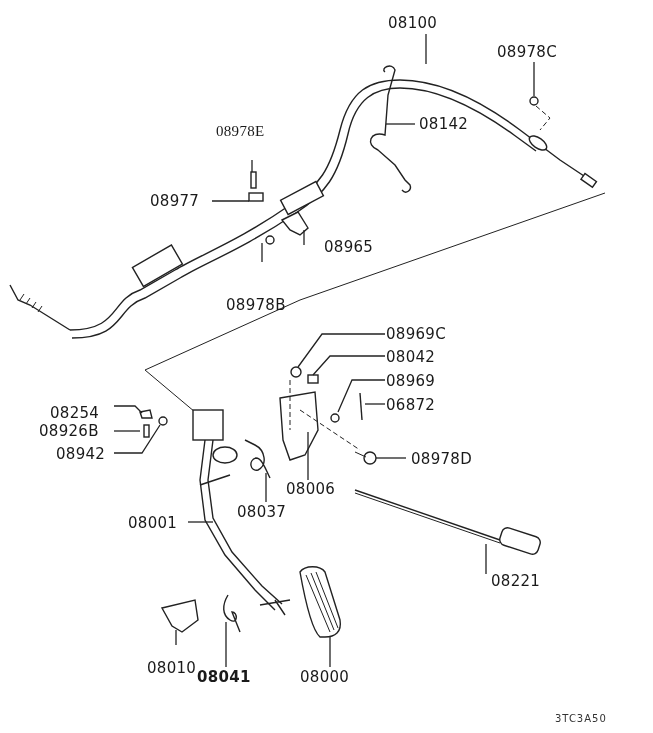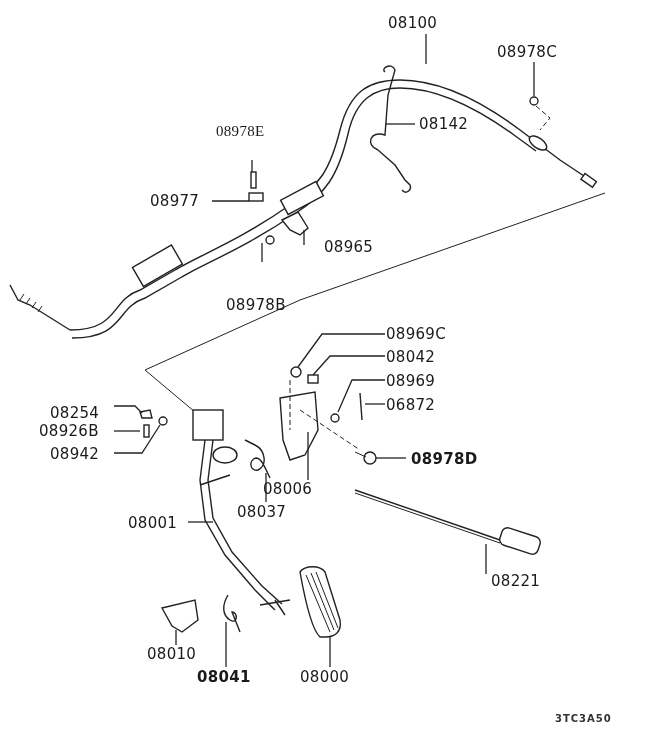--- a/index.html
+++ b/index.html
@@ -1,19 +1,19 @@
 <!DOCTYPE html>
 <html><head>
 <meta charset="utf-8">
 <style>
   html,body{margin:0;padding:0;background:#fff;}
   body{width:653px;height:733px;position:relative;overflow:hidden;font-family:"DejaVu Sans",sans-serif;}
   #diagram{position:absolute;left:0;top:0;width:653px;height:733px;}
   .lbl{position:absolute;font-size:15px;color:#1a1a1a;letter-spacing:0.3px;white-space:nowrap;font-weight:500;}
-  .code{position:absolute;font-size:10px;font-weight:bold;color:#333;letter-spacing:1px;}
+  .code{position:absolute;font-size:10px;font-weight:normal;color:#333;letter-spacing:1px;}
   svg .part{fill:none;stroke:#222;stroke-width:1.4;}
   svg .fill{fill:#fff;stroke:#222;stroke-width:1.4;}
   svg .lead{fill:none;stroke:#222;stroke-width:1.3;}
   svg .dash{fill:none;stroke:#222;stroke-width:1;stroke-dasharray:5,3;}
   svg .thin{fill:none;stroke:#222;stroke-width:1;}
 </style>
 </head>
 <body>
 
 <div id="diagram">
@@ -112,24 +112,24 @@
   <span class="lbl" style="left:216px;top:123px;font-family:Liberation Serif, serif;">08978E</span>
   <span class="lbl" style="left:150px;top:192px;">08977</span>
   <span class="lbl" style="left:277px;top:238px;margin-left:47px;">08965</span>
   <span class="lbl" style="left:226px;top:272px;margin-top:24px;">08978B</span>
   <span class="lbl" style="left:386px;top:325px;text-align:right;">08969C</span>
   <span class="lbl" style="left:386px;top:348px;">08042</span>
   <span class="lbl" style="left:386px;top:372px;">08969</span>
   <span class="lbl" style="left:386px;top:396px;">06872</span>
   <span class="lbl" style="left:50px;top:398px;margin-top:6px;">08254</span>
   <span class="lbl" style="left:39px;top:422px;">08926B</span>
-  <span class="lbl" style="left:50px;top:445px;text-align:right;">08942</span>
-  <span class="lbl" style="left:411px;top:450px;font-weight:bold;">08978D</span>
-  <span class="lbl" style="left:263px;top:480px;">08006</span>
+  <span class="lbl" style="left:56px;top:445px;text-align:right;">08942</span>
+  <span class="lbl" style="left:411px;top:450px;">08978D</span>
+  <span class="lbl" style="left:286px;top:480px;">08006</span>
   <span class="lbl" style="left:237px;top:503px;">08037</span>
   <span class="lbl" style="left:128px;top:514px;">08001</span>
   <span class="lbl" style="left:459px;top:572px;margin-left:32px;">08221</span>
-  <span class="lbl" style="left:147px;top:645px;">08010</span>
+  <span class="lbl" style="left:147px;top:659px;">08010</span>
   <span class="lbl" style="left:197px;top:668px;font-weight:bold;">08041</span>
   <span class="lbl" style="left:300px;top:668px;">08000</span>
 
   <span class="code" style="left:555px;top:713px;">3TC3A50</span>
 </div>
 
 </body></html>

